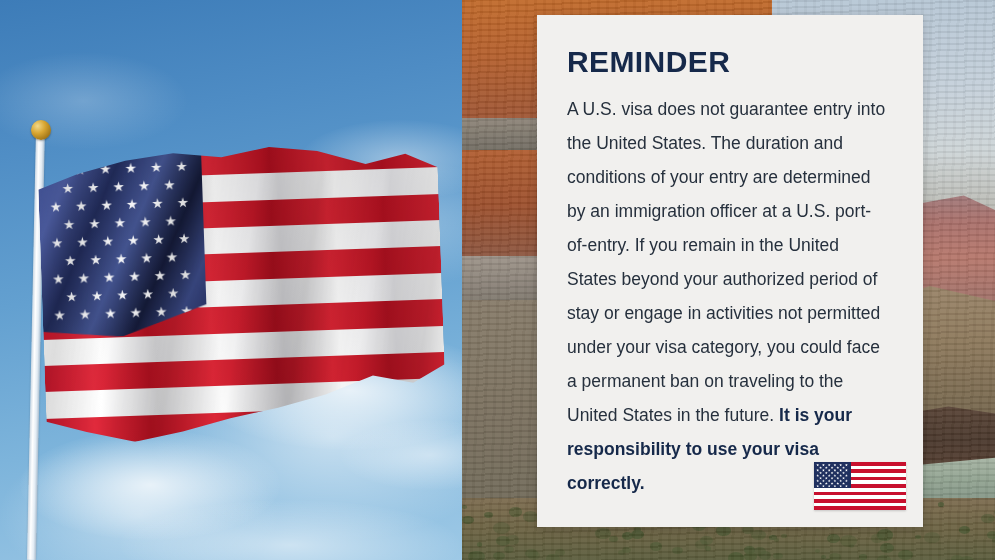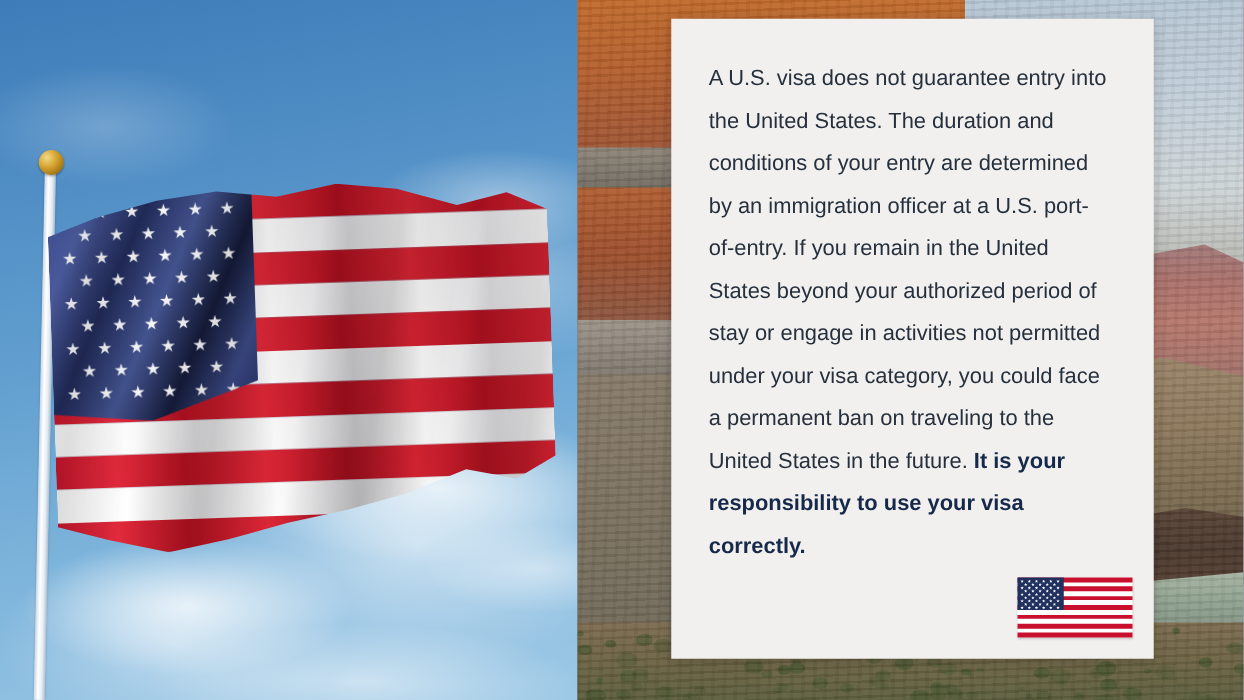--- a/index.html
+++ b/index.html
@@ -476,20 +476,21 @@
         <div class="brush-dot" style="width: 12.4246px; height: 8.69721px; left: 365.27px; top: 36.086px; opacity: 0.82;"></div>
         <div class="brush-dot" style="width: 12.3313px; height: 8.63188px; left: 291.712px; top: 49.1693px; opacity: 0.66;"></div>
         <div class="brush-dot" style="width: 5.38722px; height: 3.77106px; left: 149.902px; top: 61.7675px; opacity: 0.83;"></div>
         <div class="brush-dot" style="width: 16.9668px; height: 11.8768px; left: 350.179px; top: 9.1942px; opacity: 0.73;"></div>
         <div class="brush-dot" style="width: 7.52008px; height: 5.26405px; left: 529.962px; top: 39.3453px; opacity: 0.5;"></div>
       </div>
     <div class="canyon-texture"></div>
   </div>
 
   <div class="card">
+    <h1 class="card-title">REMINDER</h1>
     <p class="card-body"><span>A U.S. visa does not guarantee entry into the United States. The duration and conditions of your entry are determined by an immigration officer at a U.S. port-of-entry. If you remain in the United States beyond your authorized period of stay or engage in activities not permitted under your visa category, you could face a permanent ban on traveling to the United States in the future. </span><span class="emph">It is your responsibility to use your visa correctly.</span></p>
 
     <div class="flag-icon" id="flagIcon" style="background: rgb(255, 255, 255);">
         <div class="fi-stripe" style="background: rgb(200, 16, 46); top: 0%;"></div>
         <div class="fi-stripe" style="background: rgb(200, 16, 46); top: 15.3846%;"></div>
         <div class="fi-stripe" style="background: rgb(200, 16, 46); top: 30.7692%;"></div>
         <div class="fi-stripe" style="background: rgb(200, 16, 46); top: 46.1538%;"></div>
         <div class="fi-stripe" style="background: rgb(200, 16, 46); top: 61.5385%;"></div>
         <div class="fi-stripe" style="background: rgb(200, 16, 46); top: 76.9231%;"></div>
         <div class="fi-stripe" style="background: rgb(200, 16, 46); top: 92.3077%;"></div>

